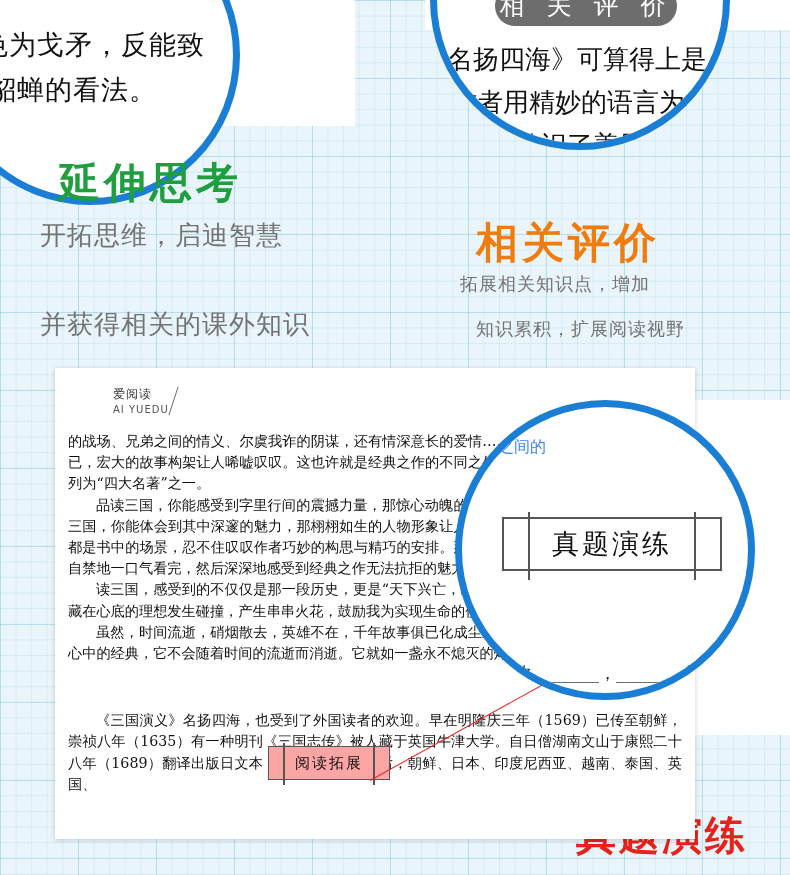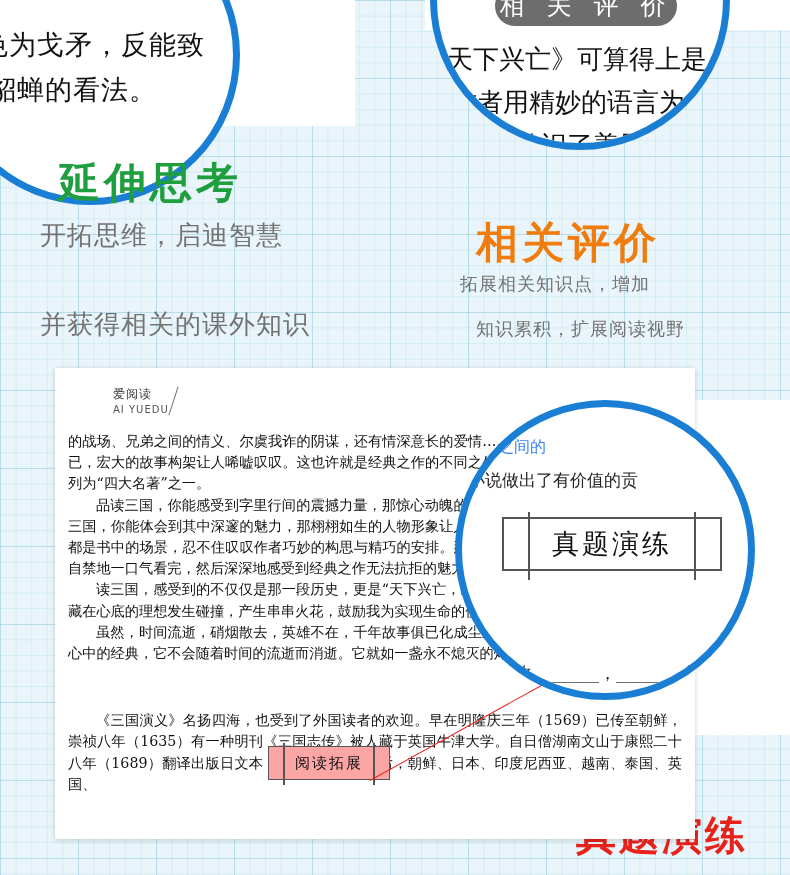--- a/index.html
+++ b/index.html
@@ -304,21 +304,21 @@
 <div id="bg-white-left"></div>
 <div id="bg-white-right"></div>
 <div id="bg-white-bottomright"></div>
 
 <div class="bubble" id="bubble-1">
   <span class="btxt l1">声色为戈矛，反能致</span>
   <span class="btxt l2">对貂蝉的看法。</span>
 </div>
 
 <div class="bubble" id="bubble-2">
-  <span class="btxt l1">天下兴亡》可算得上是《</span>
+  <span class="btxt l1">名扬四海》可算得上是《</span>
   <span class="btxt l2">作者用精妙的语言为</span>
   <span class="btxt l3">我们认识了善用</span>
 </div>
 <div id="tag-xiangguan">相 关 评 价</div>
 
 <div class="head-green">延伸思考</div>
 <div class="sub-left" id="sub-left-1">开拓思维，启迪智慧</div>
 <div class="sub-left" id="sub-left-2">并获得相关的课外知识</div>
 
 <div class="head-orange">相关评价</div>
@@ -341,17 +341,16 @@
     <div style="height:46px"></div>
     <p class="ind">《三国演义》名扬四海，也受到了外国读者的欢迎。早在明隆庆三年（1569）已传至朝鲜，崇祯八年（1635）有一种明刊《三国志传》被人藏于英国牛津大学。自日僧湖南文山于康熙二十八年（1689）翻译出版日文本《通俗三国志》之后，朝鲜、日本、印度尼西亚、越南、泰国、英国、</p>
   </div>
   <div id="box-yuedu">阅读拓展</div>
 </div>
 
 <div id="pointer-line"></div>
 
 <div id="bubble-3">
   <span class="b3-top">这之间的</span>
-  <span class="b3-top2">小说做出了有价值的贡</span>
   <div id="box-zhenti">真题演练</div>
   <span class="b3-q1">，人称________，________是他</span>
   <span class="b3-q2">号是____________。此外他</span>
 </div>
 
 </body></html>

